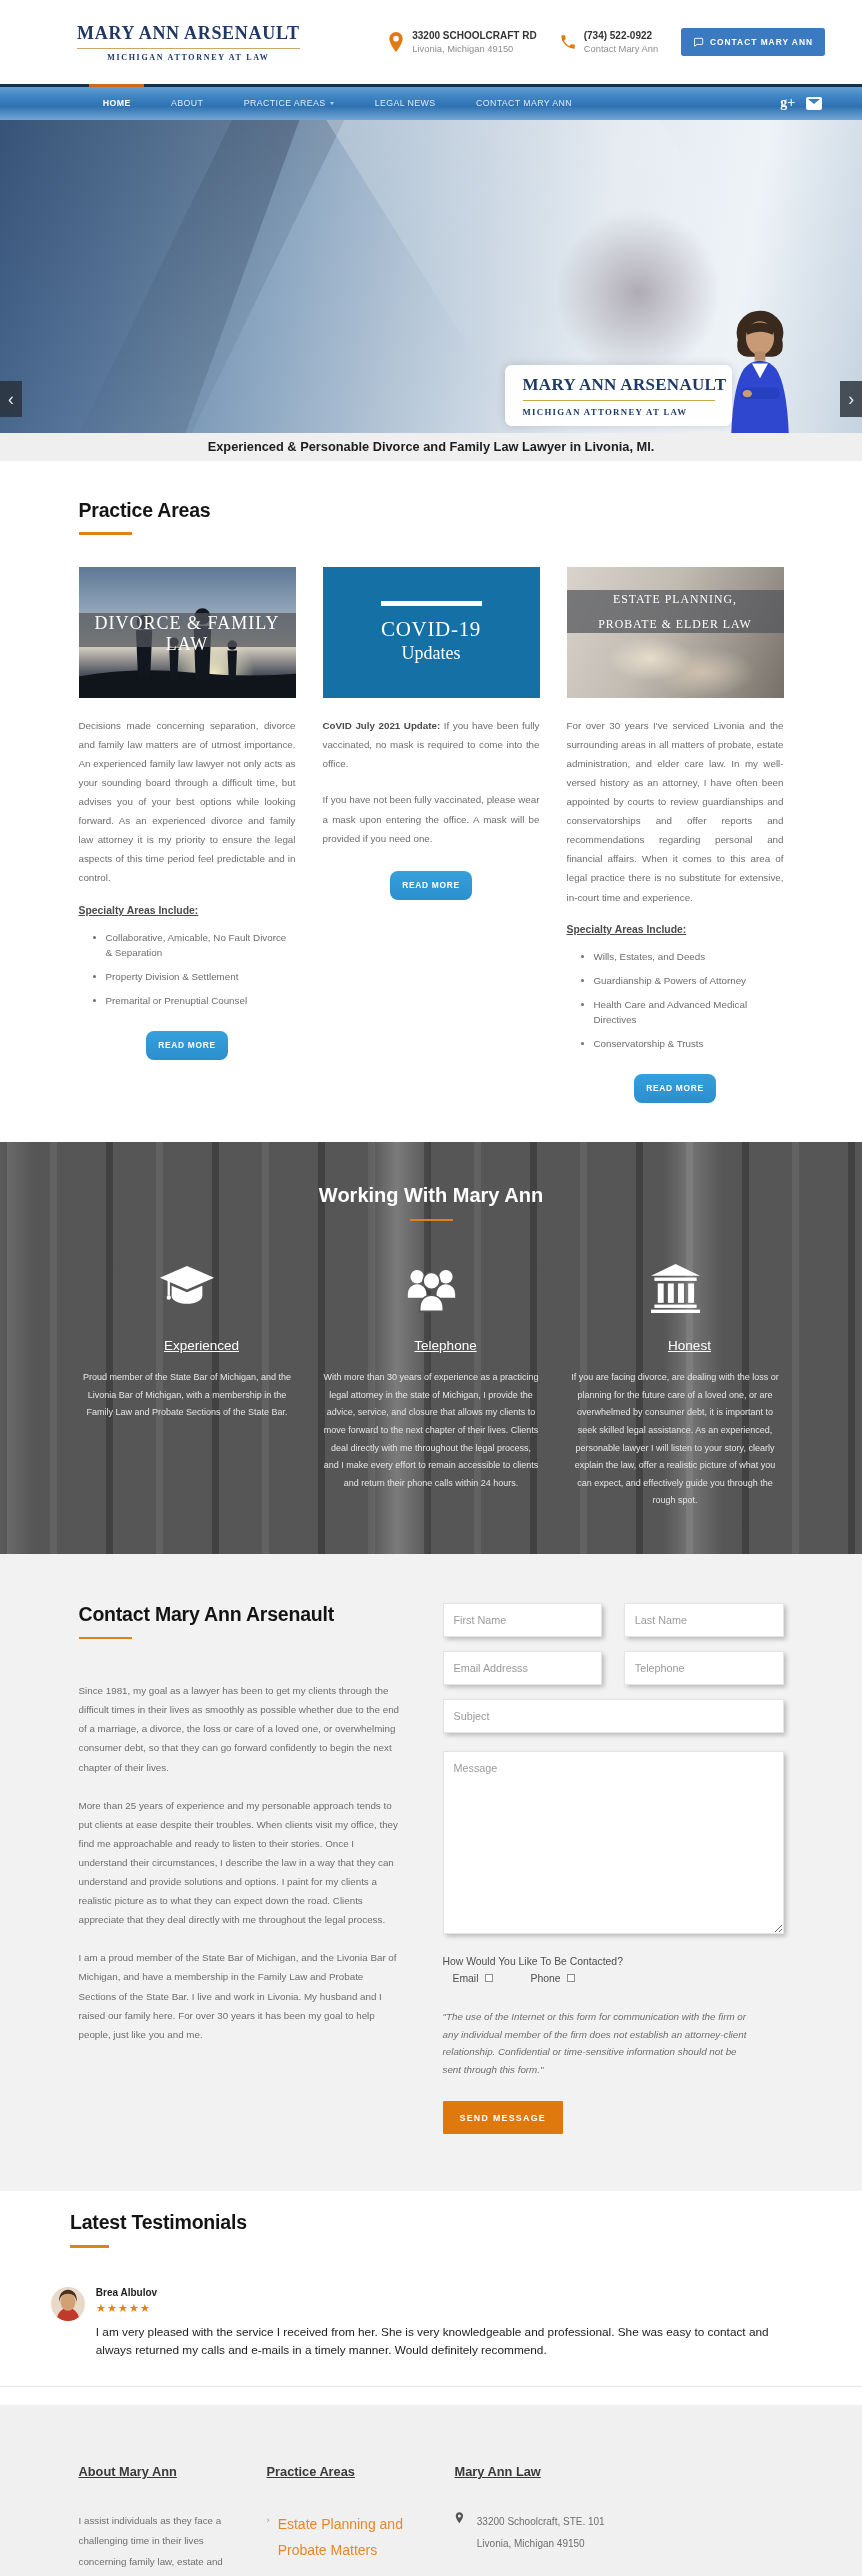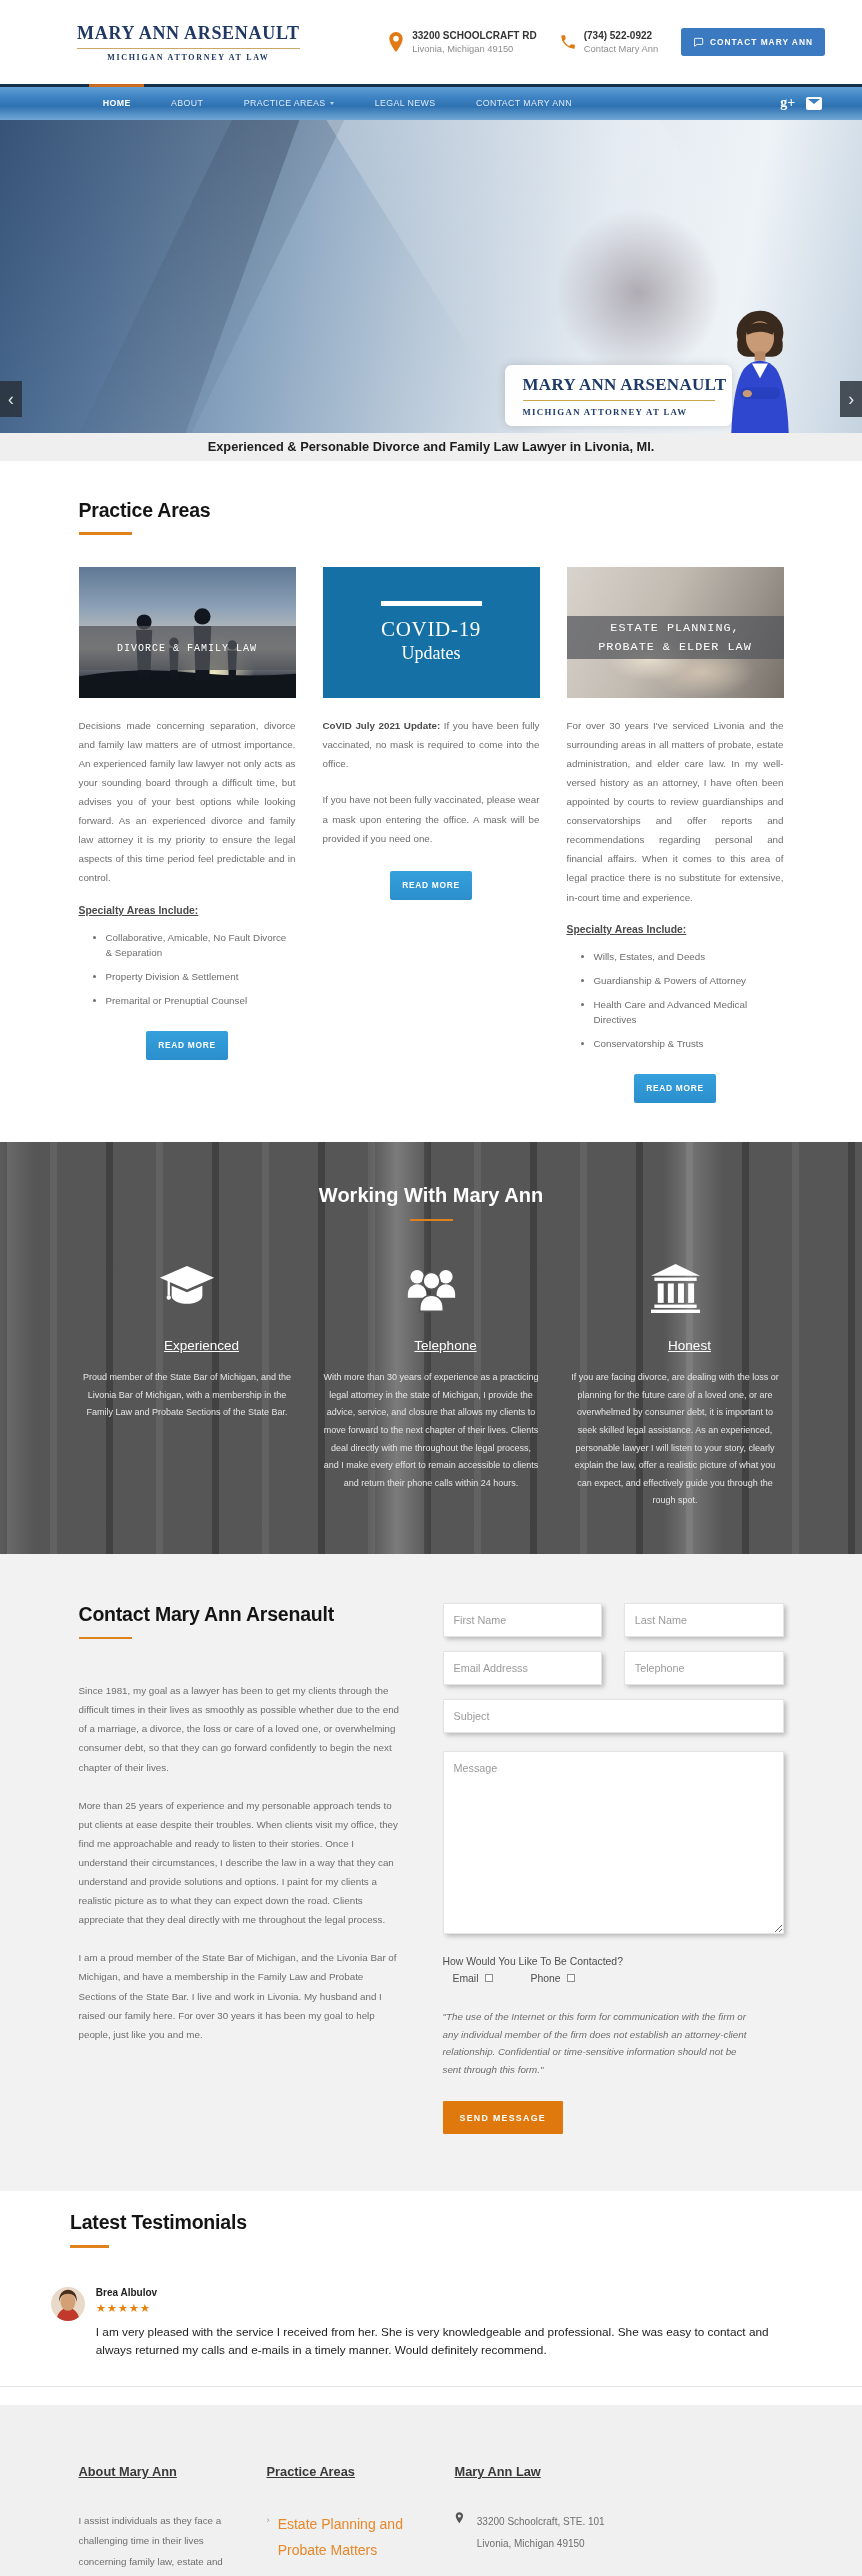--- a/index.html
+++ b/index.html
@@ -59,37 +59,37 @@
 
   
   .practice { background:#fff; padding:38px 0 8px; }
   .practice-inner { width:705px; margin:0 auto; }
   .cards { display:grid; grid-template-columns:repeat(3,217px); column-gap:27px; margin-top:32px; }
   .card-img { position:relative; height:131px; overflow:hidden; }
   .img-divorce { background:
       radial-gradient(circle at 62% 82%, rgba(255,246,205,.95), rgba(255,246,205,0) 24%),
       linear-gradient(180deg,#5f7894 0%,#8ba0b6 30%,#cfc9bd 62%,#3c4350 84%,#161b23 100%); }
   .fam-svg { position:absolute; left:0; bottom:0; width:100%; height:78%; }
-  .img-banner { position:absolute; left:0; right:0; display:flex; flex-direction:column; align-items:center; justify-content:center; background:rgba(82,85,90,.72); color:#fff; font-family:Liberation Mono, monospace; letter-spacing:1px; text-align:center;margin-top:26px; }
-  .banner-divorce { top:33px; height:44px; font-size:10px; }
+  .img-banner { position:absolute; left:0; right:0; display:flex; flex-direction:column; align-items:center; justify-content:space-between; background:rgba(82,85,90,.72); color:#fff; font-family:Liberation Serif, serif; letter-spacing:1px; text-align:center; }
+  .banner-divorce { top:46px; height:34px; font-size:18px; }
   .banner-estate { top:23px; height:43px; font-size:11.8px; line-height:1.55; }
   .img-covid { background:#1470a5; display:flex; flex-direction:column; align-items:center; justify-content:center; }
   .covid-bar { width:101px; height:4.7px; background:#fff; margin-bottom:10.8px; }
   .covid-t1 { color:#fff; font-family:"Liberation Serif", serif; font-size:21px; letter-spacing:0.7px; }
   .covid-t2 { color:#fff; font-family:"Liberation Serif", serif; font-size:18px; margin-top:1.3px; }
   .img-estate { background:
       radial-gradient(ellipse 61px 31px at 38% 70%, rgba(236,225,208,.9), rgba(236,225,208,0) 70%),
       radial-gradient(ellipse 74px 35px at 62% 80%, rgba(214,199,180,.85), rgba(214,199,180,0) 72%),
       linear-gradient(115deg,#d8d3cc 0%,#c2bbb2 42%,#9a948c 74%,#766f67 100%); }
   .card-body { margin-top:17.5px; font-size:9.8px; line-height:1.95; color:#6e6e6e; text-align:justify; }
   .card-body b { color:#4c4c4c; }
   .spec { margin-top:17.5px; font-size:10.4px; font-weight:700; color:#4c4c4c; text-decoration:underline; }
   .spec-list { margin:13.5px 0 0 27px; }
   .spec-list li { font-size:9.8px; color:#6e6e6e; line-height:1.55; margin-bottom:8.8px; }
-  .btn-read { display:block; width:82px; margin:23px auto 17.5px; background:linear-gradient(180deg,#35a0dc,#2b8fcd); color:#fff; font-size:8.4px; font-weight:700; letter-spacing:0.7px; text-align:center; padding:9.4px 0; border-radius:2px; text-decoration:none; cursor:pointer; }
+  .btn-read { display:block; width:82px; margin:23px auto 17.5px; background:linear-gradient(180deg,#35a0dc,#2b8fcd); color:#fff; font-size:8.4px; font-weight:700; letter-spacing:0.7px; text-align:center; padding:9.4px 0; border-radius:8px; text-decoration:none; cursor:pointer; }
 
   
   .working { margin-top:13.5px; padding:42px 0 44px; color:#fff;
     background-color:#565656;
     background-image:
       linear-gradient(90deg, rgba(255,255,255,.14) 0%, transparent 4%, transparent 43%, rgba(255,255,255,.22) 46%, transparent 50%, transparent 77%, rgba(255,255,255,.18) 80%, transparent 84%),
       repeating-linear-gradient(90deg, rgba(0,0,0,.24) 0 6.7px, transparent 6.7px 50px, rgba(255,255,255,.07) 50px 57px, transparent 57px 106px);
   }
   .working-title { text-align:center; font-size:20px; font-weight:700; color:#fff; }
   .working .rule { margin:12px auto 0; width:43px; }

